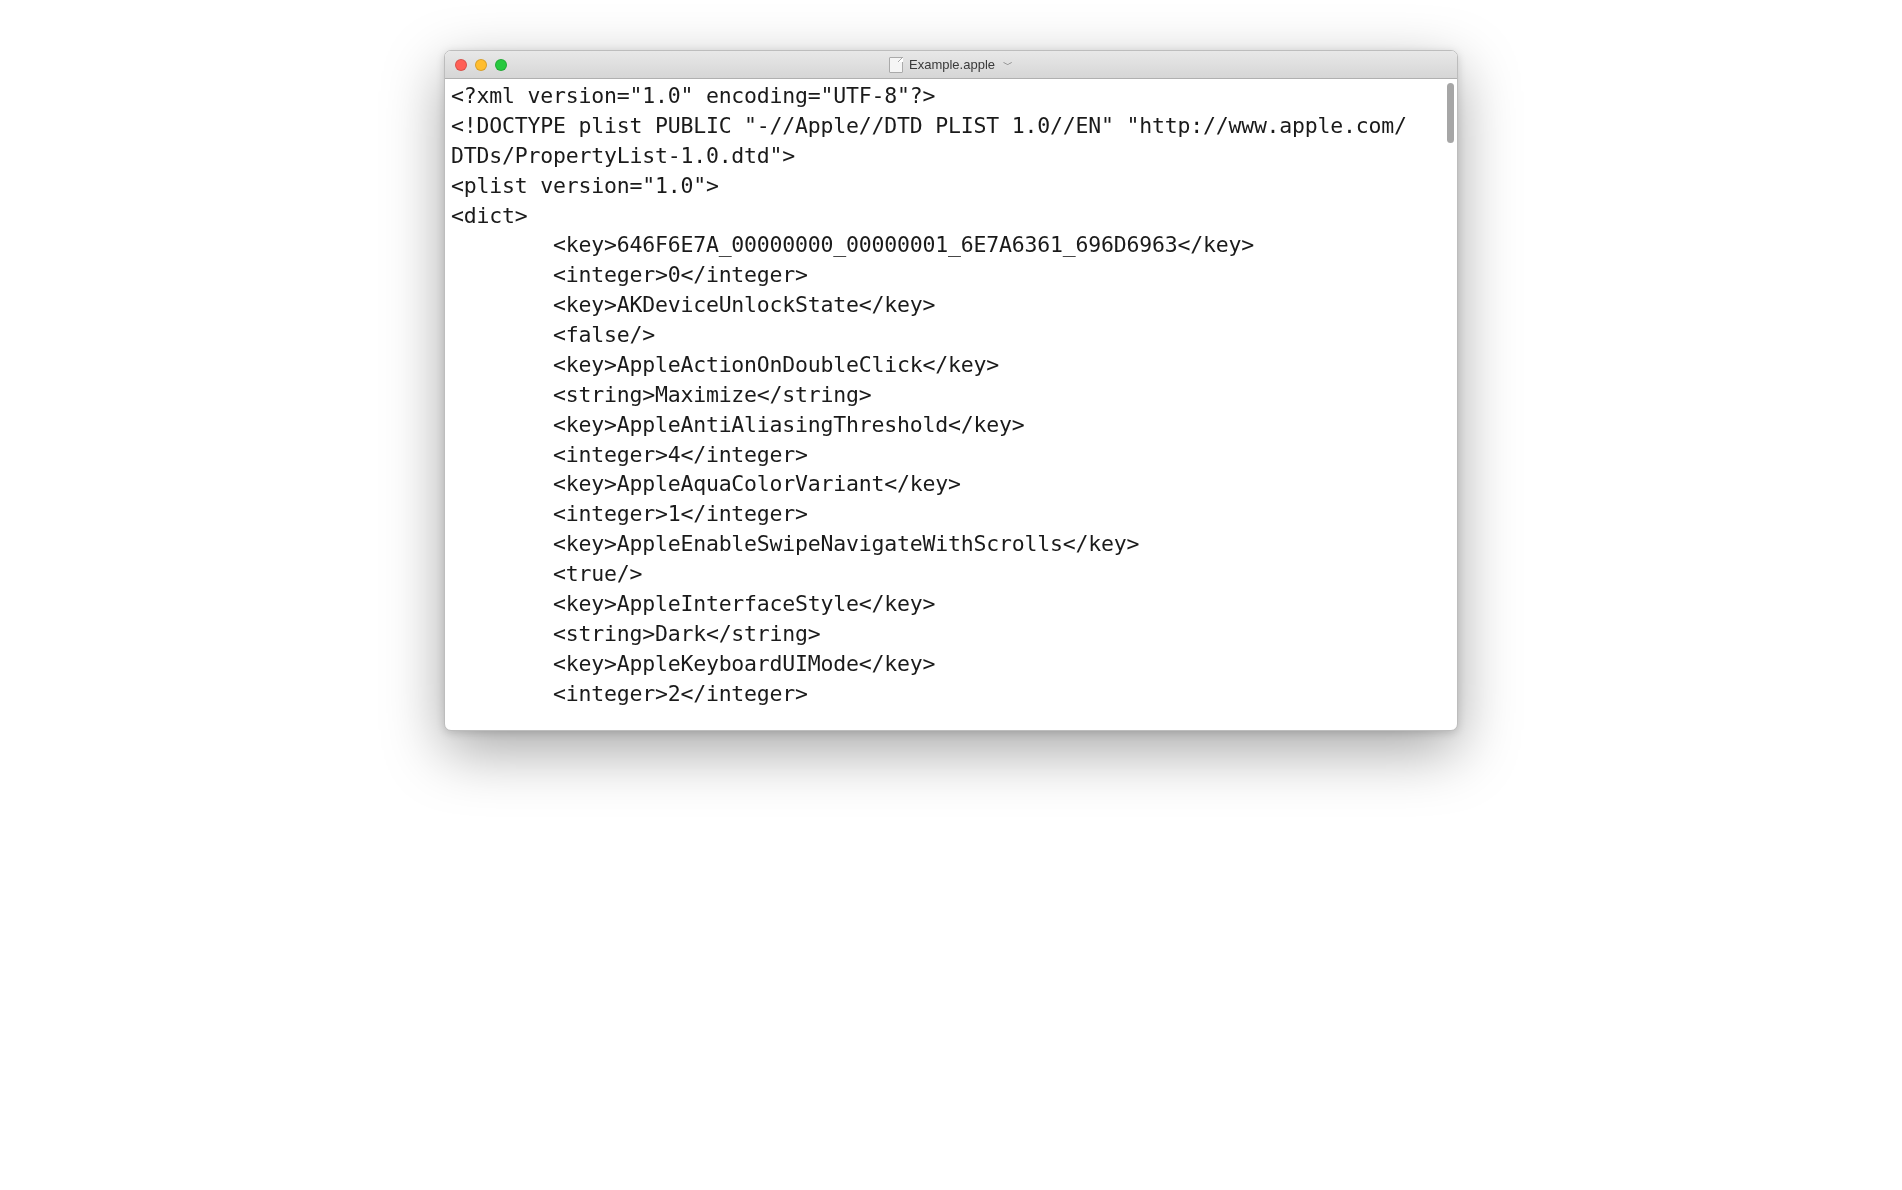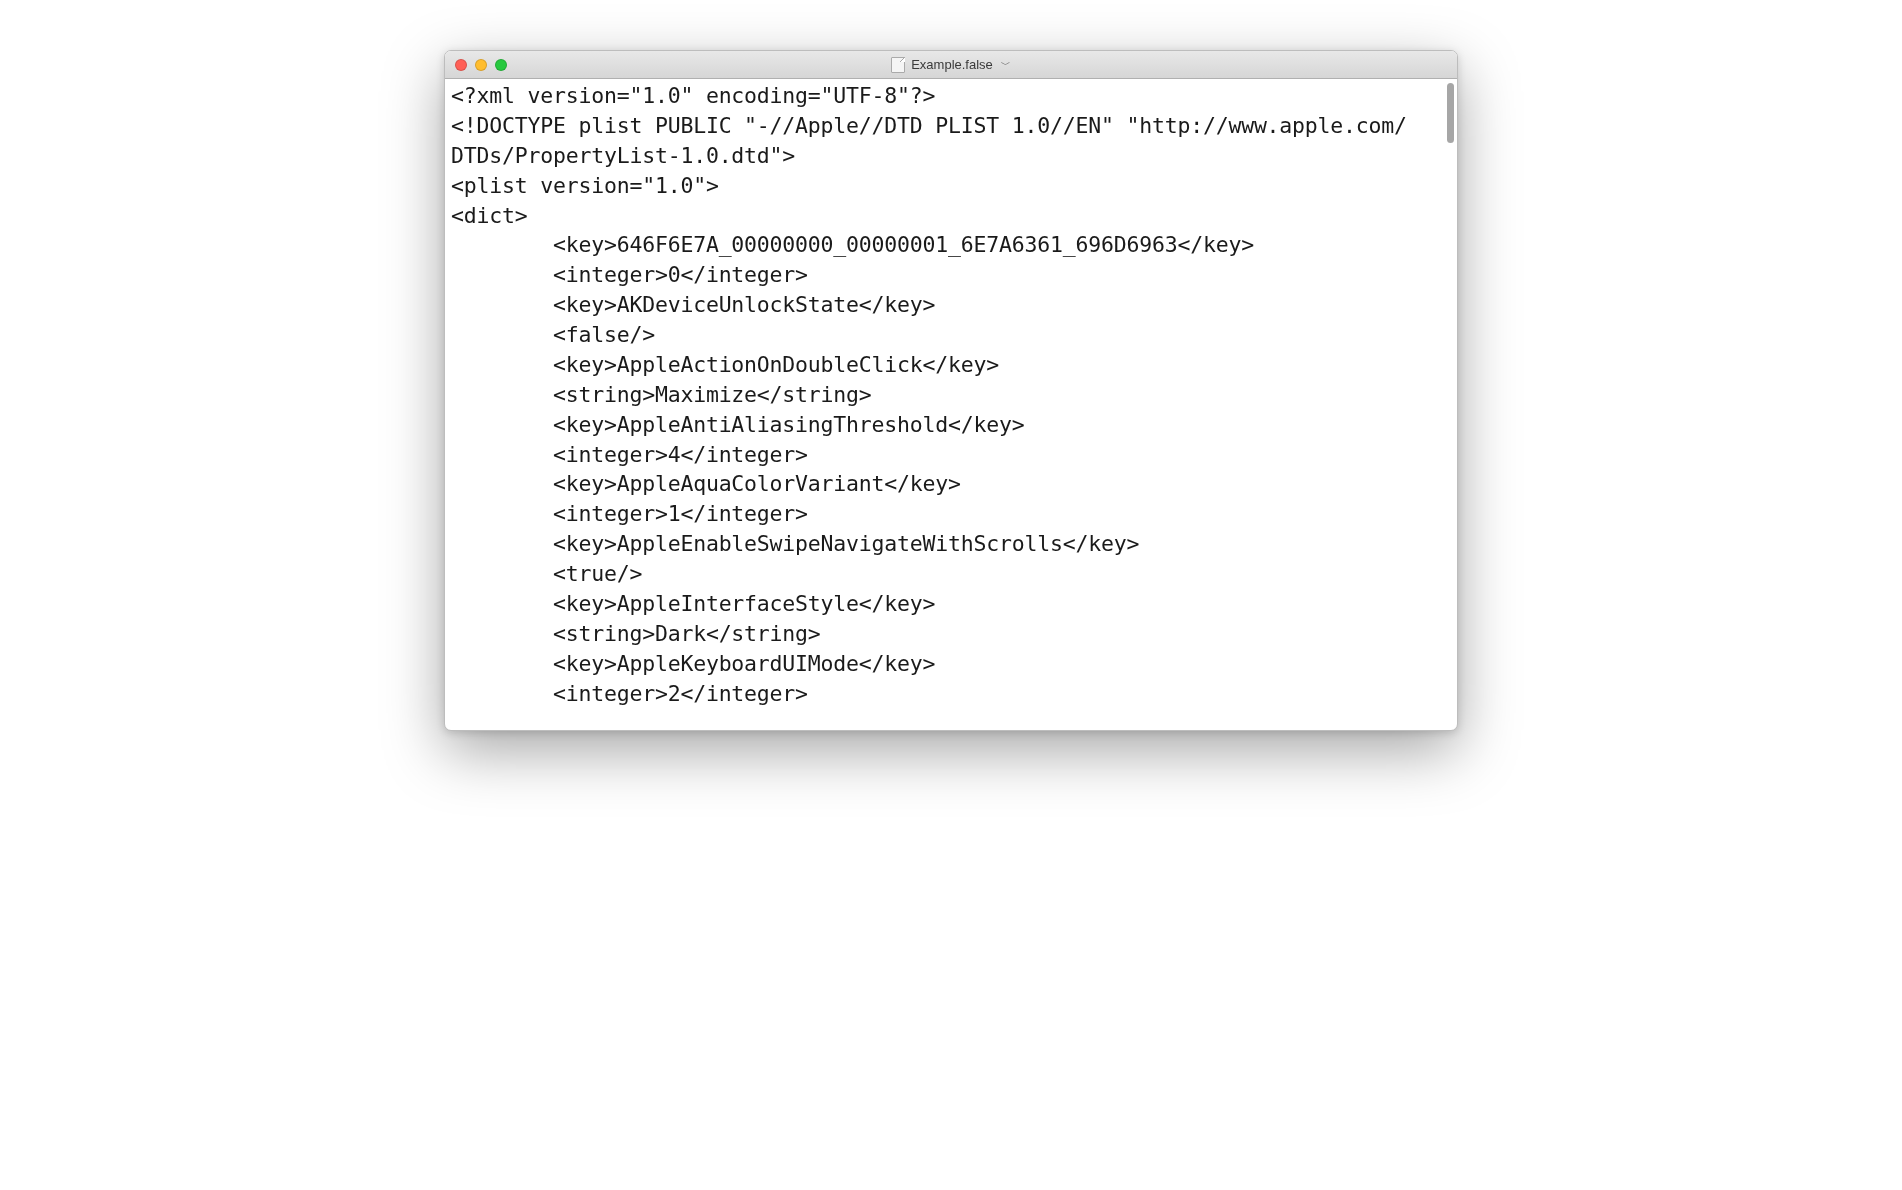--- a/index.html
+++ b/index.html
@@ -112,21 +112,21 @@
 
 <div class="window">
   <div class="titlebar">
     <div class="traffic-lights">
       <div class="tl tl-close"></div>
       <div class="tl tl-min"></div>
       <div class="tl tl-max"></div>
     </div>
     <div class="title-wrap">
       <span class="doc-icon"></span>
-      <span>Example.false</span>
+      <span>Example.apple</span>
       <span class="chev">﹀</span>
     </div>
   </div>
   <div class="content-wrap">
     <div class="content" id="content">&lt;?xml version="1.0" encoding="UTF-8"?&gt;
 &lt;!DOCTYPE plist PUBLIC "-//Apple//DTD PLIST 1.0//EN" "http://www.apple.com/
 DTDs/PropertyList-1.0.dtd"&gt;
 &lt;plist version="1.0"&gt;
 &lt;dict&gt;
         &lt;key&gt;646F6E7A_00000000_00000001_6E7A6361_696D6963&lt;/key&gt;

